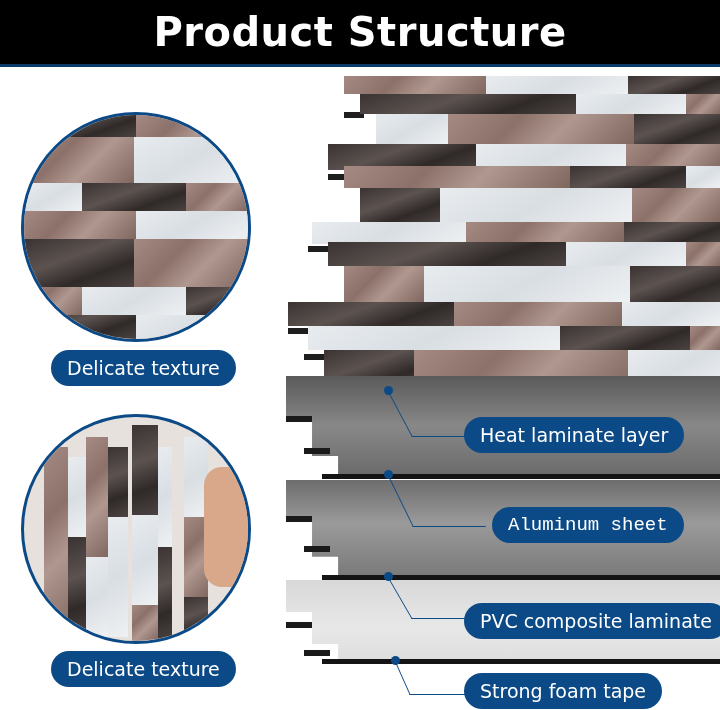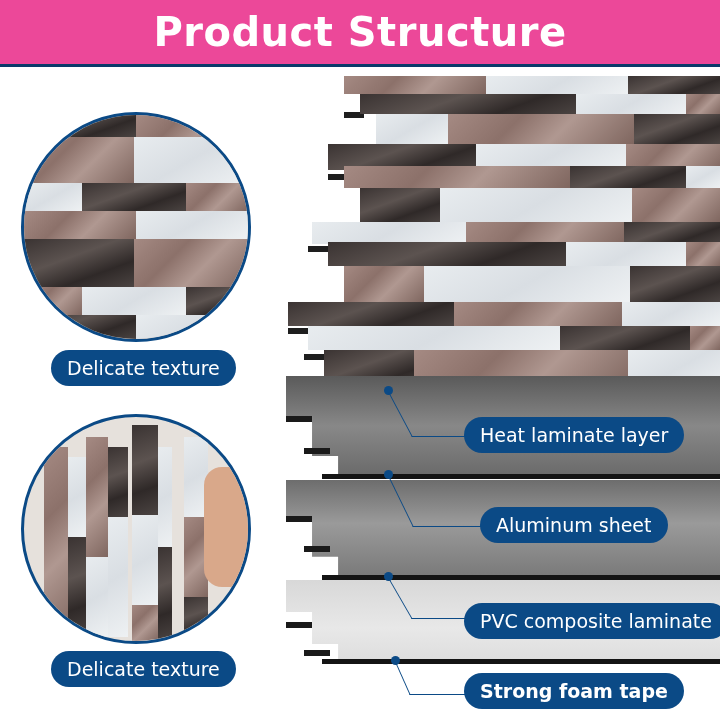--- a/index.html
+++ b/index.html
@@ -3,21 +3,21 @@
 <meta charset="utf-8">
 <style>
   html, body { margin: 0; padding: 0; }
   body {
     width: 720px; height: 710px; position: relative; overflow: hidden;
     background: #ffffff;
     font-family: "Liberation Sans", "DejaVu Sans", sans-serif;
   }
   .header {
     position: absolute; left: 0; top: 0; width: 720px; height: 64px;
-    background: #ec4899;
+    background: #000000;
     border-bottom: 3px solid #0a3a6a;
     display: flex; align-items: center; justify-content: center;
   }
   .header-title {
     color: #ffffff; font-size: 40px; font-weight: bold; letter-spacing: 0.5px;
     font-family: "DejaVu Sans", sans-serif;
   }
 
   
   .circle {
@@ -193,15 +193,15 @@
   <div class="leader" style="left:108px;top:322px;width:72px;height:44px;transform:skewX(28deg);"></div>
   <div class="dot" style="left:104px;top:400px;"></div>
   <div class="leader" style="left:108px;top:406px;width:72px;height:50px;transform:skewX(26deg);"></div>
   <div class="dot" style="left:104px;top:502px;"></div>
   <div class="leader" style="left:108px;top:508px;width:72px;height:40px;transform:skewX(30deg);"></div>
   <div class="dot" style="left:111px;top:586px;"></div>
   <div class="leader" style="left:115px;top:592px;width:66px;height:32px;transform:skewX(24deg);"></div>
 </div>
 
 <div class="pill" style="left:464px;top:417px;">Heat laminate layer</div>
-<div class="pill" style="left:480px;top:507px;">Aluminum sheet</div>
+<div class="pill" style="left:492px;top:507px;font-family:Liberation Mono, monospace;">Aluminum sheet</div>
 <div class="pill" style="left:464px;top:603px;">PVC composite laminate</div>
-<div class="pill" style="left:464px;top:673px;font-weight:bold;">Strong foam tape</div>
+<div class="pill" style="left:464px;top:673px;">Strong foam tape</div>
 
 </body></html>

